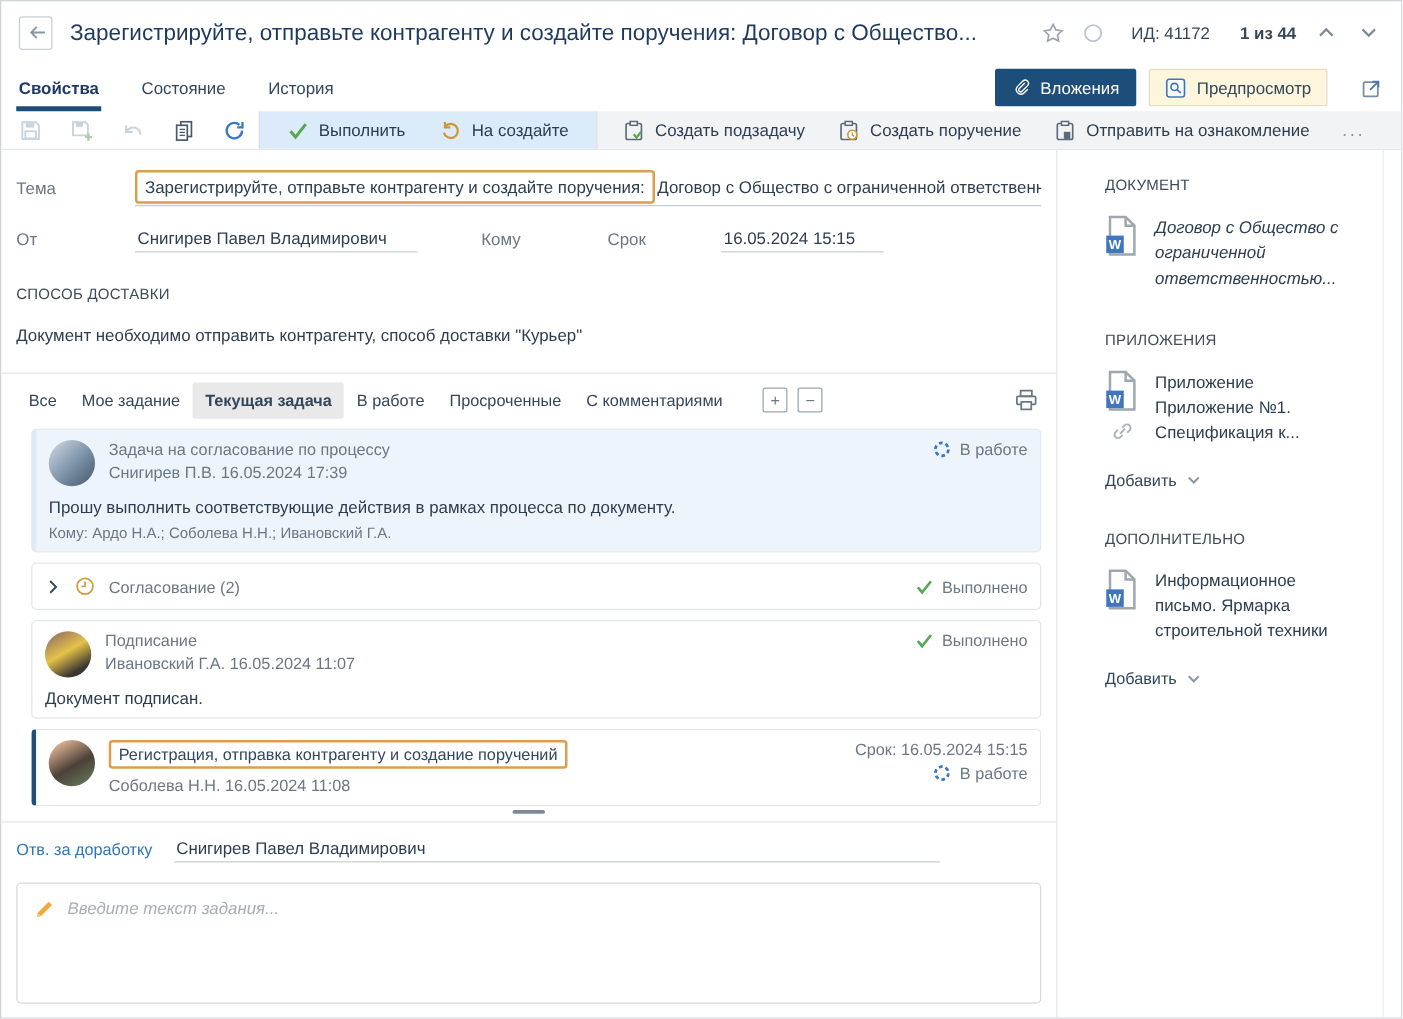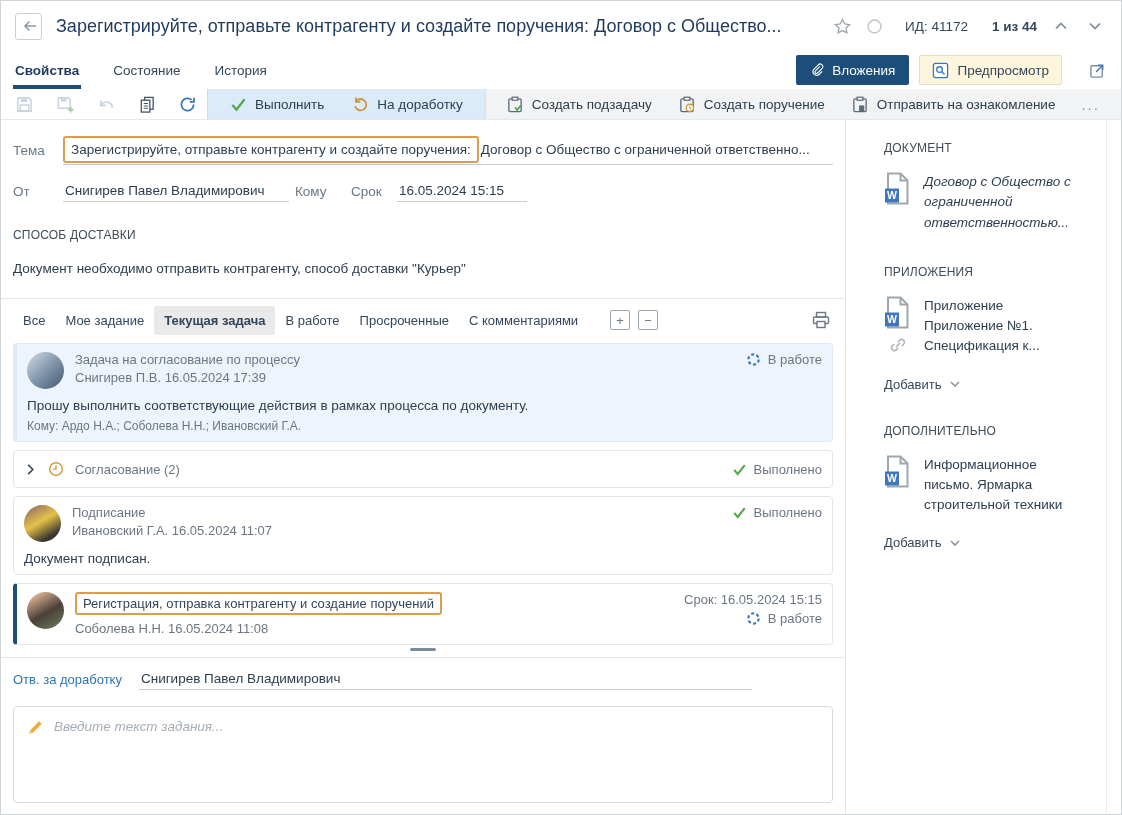--- a/index.html
+++ b/index.html
@@ -35,21 +35,21 @@
   .tb-btn { display:flex; align-items:center; gap:8px; padding:4px 10px; cursor:pointer; color:#2d3e50; white-space:nowrap; font-size:13.5px; }
   .tb-ico { display:flex; cursor:pointer; }
   .tb-more { color:#8a97a5; font-size:15px; letter-spacing:2px; padding:0 10px; cursor:pointer; }
 
   
   .content { flex:1; display:flex; min-height:0; }
   main { width:845px; flex:none; border-right:1px solid #e3e3e3; display:flex; flex-direction:column; min-height:0; }
 
   
   .form { padding:14px 12px 0 12px; flex:none; }
-  .frow { display:flex; align-items:center; }
+  .frow { display:flex; align-items:center;gap:45px; }
   .flabel { color:#6b7785; font-size:13.5px; flex:none; }
   .fval { color:#2d3e50; font-size:13.5px; border-bottom:1px solid #c9cdd2; white-space:nowrap; overflow:hidden; padding:3px 2px; }
   .row-theme { margin-top:2px; }
   .row-theme .flabel { width:50px; }
   .theme-field { flex:1; display:flex; align-items:center; border-bottom:1px solid #c9cdd2; padding-bottom:1px; min-width:0; }
   .hl-box { border:2px solid #dd9d4e; border-radius:3px; padding:4px 6px; white-space:nowrap; color:#2d3e50; font-size:13.5px; flex:none;text-align:right; }
   .theme-rest { white-space:nowrap; overflow:hidden; flex:1; color:#2d3e50; font-size:13.5px; padding-left:2px; }
   .row-people { margin-top:15px; }
   .row-people .flabel.l-from { width:50px; }
   .v-from { width:226px; }
@@ -62,21 +62,21 @@
 
   
   .filterbar { margin-top:22px; border-top:1px solid #e5e6e8; height:43px; display:flex; align-items:center; padding:0 14px 0 12px; flex:none; }
   .fitem { padding:7px 10px; color:#33475b; cursor:pointer; border-radius:2px; white-space:nowrap; font-size:13px; }
   .fitem.active { background:#e9e9e9; font-weight:bold; }
   .zoom-btns { display:flex; gap:8px; margin-left:22px; }
   .sq-btn { width:20px; height:20px; border:1px solid #9aa5b0; border-radius:2px; background:#fff; color:#6b7785; display:flex; align-items:center; justify-content:center; font-size:13px; cursor:pointer; line-height:1; }
   .print-ico { margin-left:auto; cursor:pointer; display:flex; }
 
   
-  .feed { padding:2px 12px 0 12px; flex:none; }
+  .feed { padding:2px 12px 0 12px; flex:none;margin-left:12px; }
   .card { border:1px solid #e3e6e9; border-radius:4px; background:#fff; padding:8px 10px; margin-bottom:8px; position:relative; }
   .card.accent { border-left:4px solid #1f4e79; }
   .card.bluebg { background:#eef4fb; border-color:#e0eaf4; }
   .c-head { display:flex; align-items:flex-start; }
   .avatar { width:37px; height:37px; border-radius:50%; flex:none; }
   .av-1 { background:linear-gradient(135deg,#c3cfdb 10%,#7a90a6 55%,#46586c 100%); }
   .av-2 { background:linear-gradient(150deg,#a5805c 15%,#e5c24a 45%,#3a362f 80%); }
   .av-3 { background:linear-gradient(150deg,#d2aa8c 15%,#4c4038 55%,#68815f 100%); }
   .c-titles { margin-left:11px; flex:1; min-width:0; }
   .c-title { color:#6b7785; font-size:13px; white-space:nowrap; overflow:hidden; }
@@ -232,21 +232,21 @@
         </span>
         <span>Выполнить</span>
       </div>
       <div class="tb-btn">
         <span style="display:flex">
           <svg width="17" height="17" viewBox="0 0 18 18">
               <path d="M4.6 5.2a6 6 0 1 1-1.3 5.6" fill="none" stroke="#cf9636" stroke-width="1.9"></path>
               <path d="M4.2 1.6v4.6h4.6" fill="none" stroke="#cf9636" stroke-width="1.9"></path>
             </svg>
         </span>
-        <span>На доработку</span>
+        <span>На создайте</span>
       </div>
     </div>
     <div class="tb-secondary">
       <div class="tb-btn">
         <span style="display:flex">
           <svg width="18" height="19" viewBox="0 0 19 20">
               <rect x="3" y="4" width="13" height="13.5" rx="1.5" fill="none" stroke="#5c6b7a" stroke-width="1.4"></rect>
               <rect x="6.5" y="2.3" width="6" height="3.2" fill="#fff" stroke="#5c6b7a" stroke-width="1.3"></rect>
               <path d="M9.5 13l2.3 2.8 4-4.8" fill="none" stroke="#57a84f" stroke-width="1.9"></path>
             </svg>

